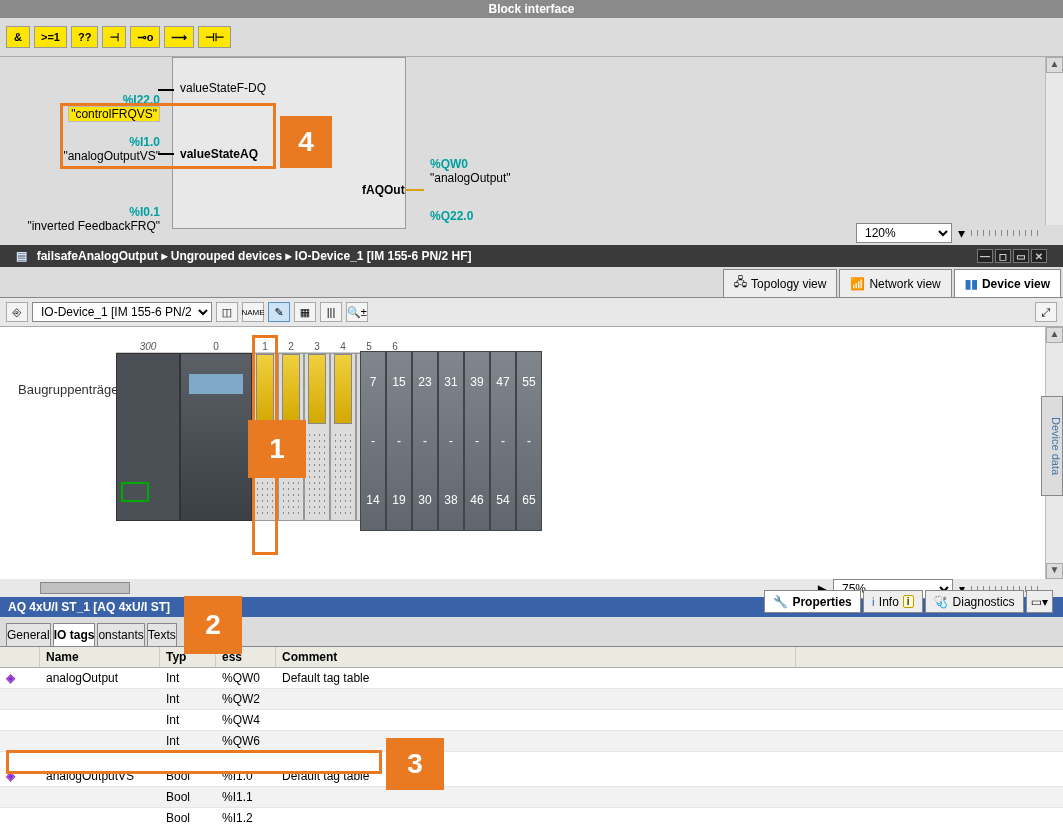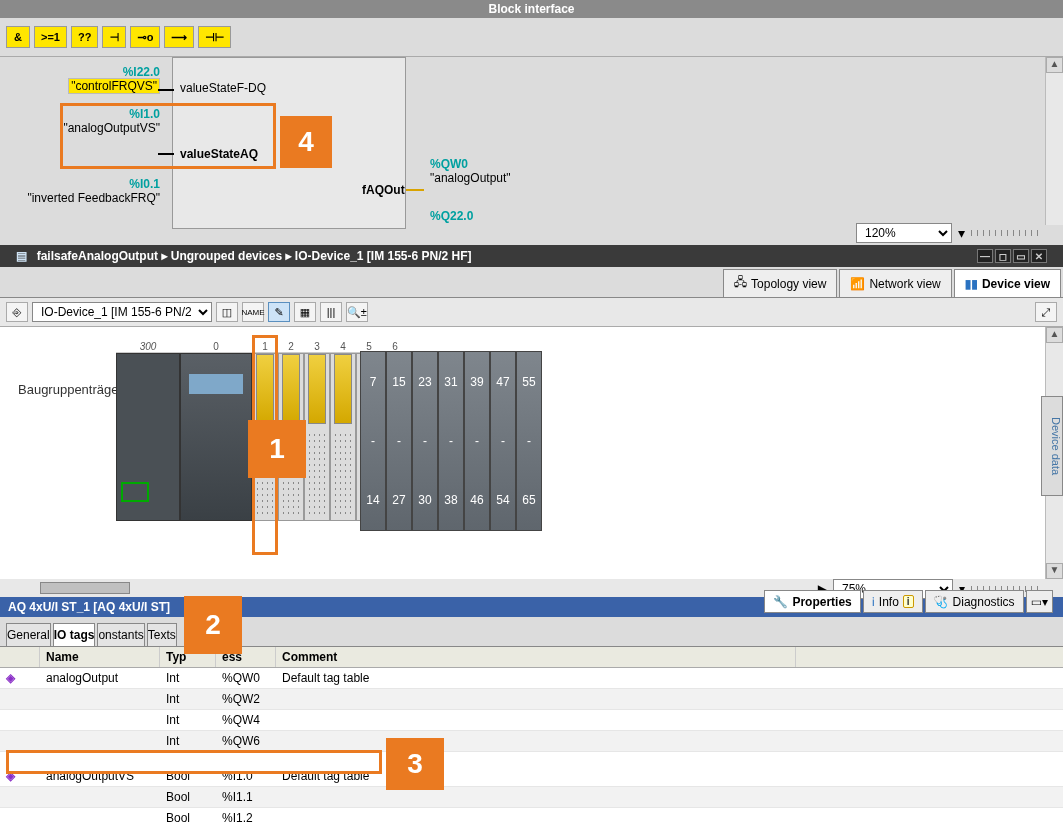--- a/index.html
+++ b/index.html
@@ -8,21 +8,21 @@
 
 .title-bar { background: #8a8a8a; color: #fff; text-align: center; padding: 2px 0; font-weight: bold; font-size: 12px; }
 
 
 .toolbar-yellow { background: #dcdcdc; padding: 8px 6px; display: flex; gap: 4px; border-bottom: 1px solid #aaa; }
 .yellow-btn { background: #ffe600; border: 1px solid #999; padding: 2px 6px; min-width: 24px; height: 22px; display: flex; align-items: center; justify-content: center; font-weight: bold; font-size: 11px; cursor: pointer; }
 
 
 .block-diagram { background: #dcdcdc; position: relative; height: 188px; }
 .block-body { position: absolute; left: 172px; top: 0; width: 234px; height: 172px; background: #e8e8e8; border: 1px solid #999; }
-.io-label { position: absolute; font-size: 12px; text-align: right; }
+.io-label { position: absolute; font-size: 12px; text-align: right; margin-top: 28px; }
 .io-addr { color: #00a0a0; font-weight: bold; }
 .io-wire { position: absolute; height: 2px; background: #000; }
 .io-wire-y { background: #d9a300; }
 .highlight-yellow { background: #ffe600; border: 1px solid #bbb; padding: 0 2px; }
 .highlight-orange { border: 3px solid #ea7a21; }
 
 
 .zoom-bar { position: absolute; right: 22px; display: flex; align-items: center; gap: 6px; }
 .zoom-select { background: #fff; border: 1px solid #888; padding: 1px 4px; width: 96px; }
 .zoom-slider { width: 70px; height: 6px; background: repeating-linear-gradient(90deg,#888 0 1px,transparent 1px 6px); position: relative; }
@@ -257,21 +257,21 @@
 
   <div class="right-mods">
     <div class="rm-col">
         <span>7</span>
         <span>-</span>
         <span>14</span>
       </div>
     <div class="rm-col">
         <span>15</span>
         <span>-</span>
-        <span>27</span>
+        <span>19</span>
       </div>
     <div class="rm-col">
         <span>23</span>
         <span>-</span>
         <span>30</span>
       </div>
     <div class="rm-col">
         <span>31</span>
         <span>-</span>
         <span>38</span>

